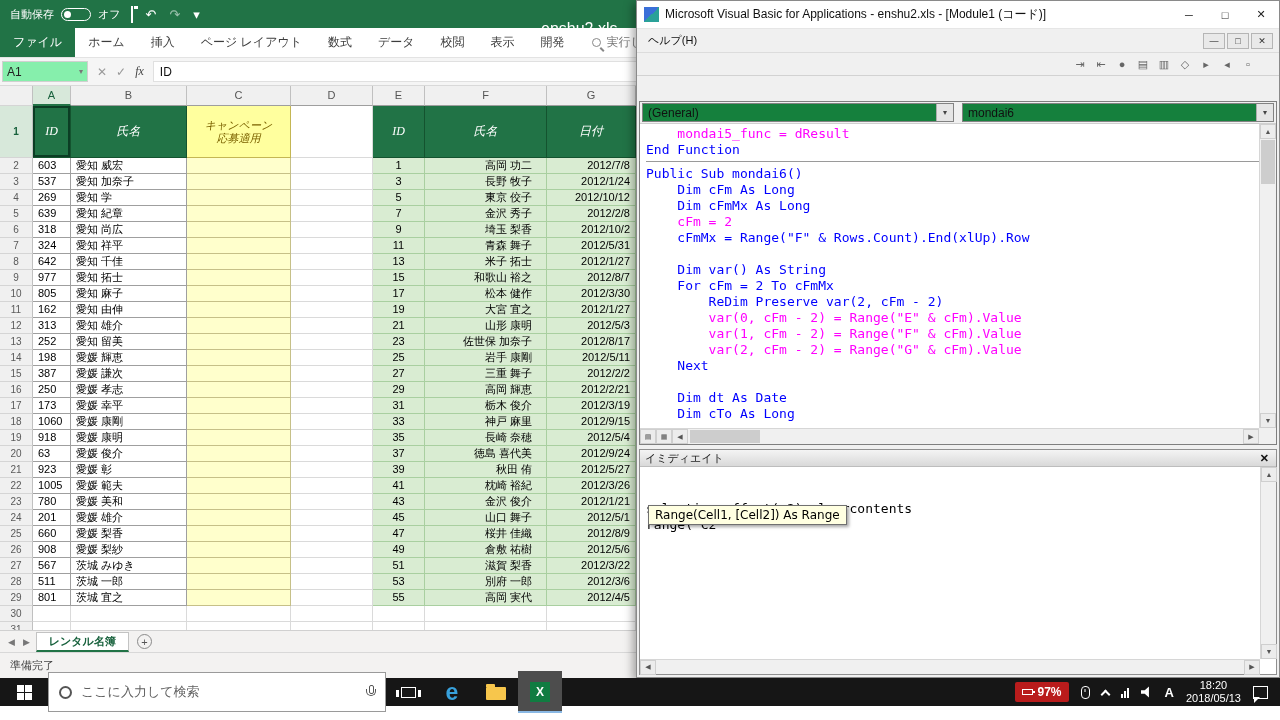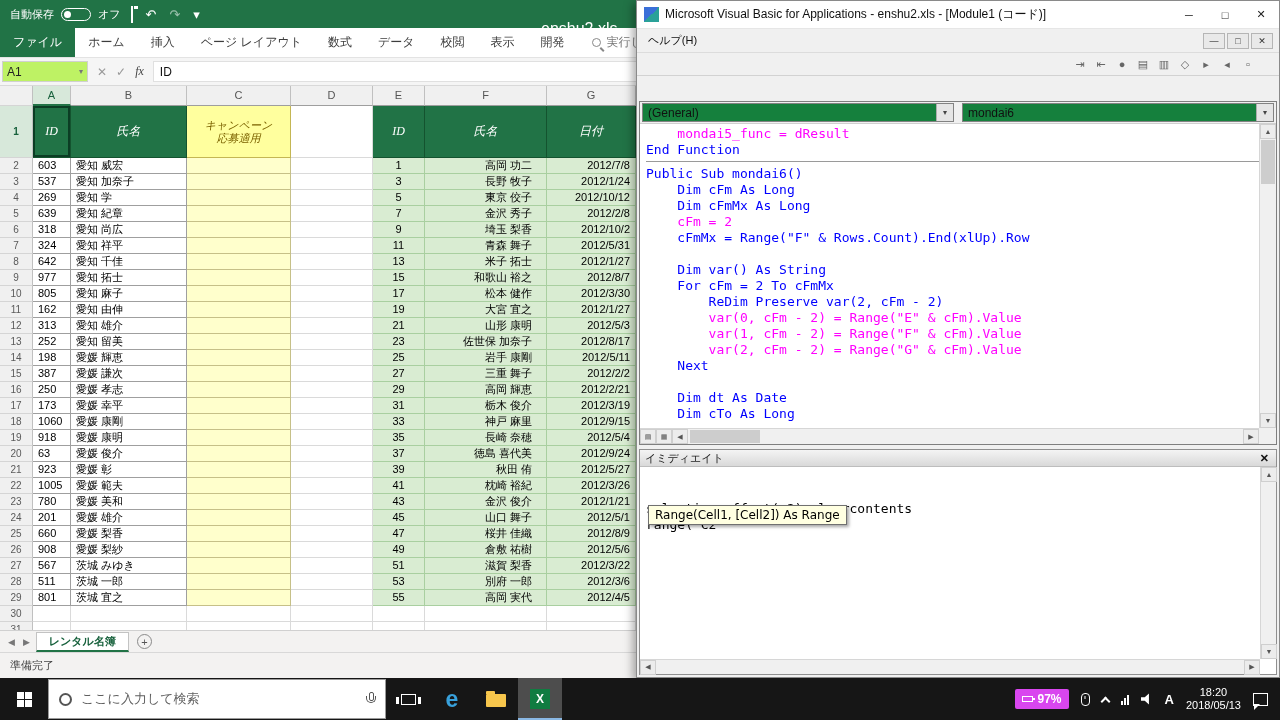--- a/index.html
+++ b/index.html
@@ -17,21 +17,21 @@
   .flp::before{content:"";position:absolute;left:2px;top:-1px;width:4px;height:3px;background:#fff}
   .xl-filename{position:absolute;left:541px;top:20px;font-size:16px;color:#fff;white-space:nowrap}
   .xl-tabs{height:30px;background:#fff;border-bottom:1px solid #e3e3e3;display:flex;align-items:stretch;overflow:hidden}
   .tab-list{display:flex;align-items:stretch}
   .xl-tab{display:flex;align-items:center;padding:0 13px;font-size:12px;color:#3d3d3d;white-space:nowrap}
   .xl-tab.file-tab{background:#217346;color:#fff}
   .rib-search{display:flex;align-items:center;gap:6px;margin-left:14px;color:#777;font-size:12px;white-space:nowrap}
   .lens{width:9px;height:9px;border:1.5px solid #888;border-radius:50%;position:relative}
   .lens::after{content:"";position:absolute;left:8px;top:8px;width:5px;height:1.5px;background:#888;transform:rotate(45deg);transform-origin:0 0}
   .fbar{height:28px;background:#f5f5f5;border-bottom:1px solid #d9d9d9;display:flex;align-items:center;padding-left:2px;font-size:12px}
-  .namebox{width:86px;height:21px;background:#bef264;border:1px solid #d0d0d0;display:flex;align-items:center;padding:0 4px;color:#222}
+  .namebox{width:86px;height:21px;background:#86efac;border:1px solid #d0d0d0;display:flex;align-items:center;padding:0 4px;color:#222}
   .namebox .dn{margin-left:auto;font-size:8px;color:#777}
   .fbtns{display:flex;align-items:center;gap:9px;padding:0 9px;color:#9a9a9a}
   .fx{font-family:"Liberation Serif",serif;font-style:italic;color:#444}
   .fval{flex:1;height:21px;background:#fff;border:1px solid #e0e0e0;display:flex;align-items:center;padding:0 6px;color:#111}
 
   .grid{position:absolute;left:0;top:86px;width:637px;height:544px;overflow:hidden;background:#fff;font-size:11px}
   .grow{display:flex;height:16px}
   .grow.h1{height:52px}
   .grow.ch{height:20px}
   .c{border-right:1px solid #dadada;border-bottom:1px solid #dadada;overflow:hidden;display:flex;align-items:center;line-height:1.1;background:#fff}
@@ -98,42 +98,42 @@
   .imm-title{height:17px;background:linear-gradient(#f4f4f4,#d9d9d9);border-bottom:1px solid #bdbdbd;display:flex;align-items:center;font-size:11px;color:#222;padding:0 5px}
   .imm-close{margin-left:auto;font-size:11px;font-weight:bold;color:#111;padding:0 2px}
   .imm-body{position:absolute;left:0;right:16px;top:17px;bottom:15px;background:#fff;font-family:"DejaVu Sans Mono",monospace;font-size:13px;line-height:16px;white-space:pre;overflow:hidden;padding:2px 0 0 6px}
   .tooltip{position:absolute;left:8px;top:38px;background:#ffffe1;border:1px solid #707070;box-shadow:2px 2px 3px rgba(0,0,0,.35);font-size:12px;font-family:"DejaVu Sans",sans-serif;padding:1px 6px;white-space:nowrap;color:#000}
   .ivsb{position:absolute;right:0;top:17px;bottom:15px;width:16px;background:#f0f0f0;border-left:1px solid #d6d6d6}
   .ihsb{position:absolute;left:0;right:16px;bottom:0;height:15px;background:#f0f0f0;border-top:1px solid #d6d6d6;display:flex;align-items:center}
   .ivsb .up{position:absolute;top:0;left:0}
   .ivsb .dnb{position:absolute;bottom:0;left:0}
 
   
-  .taskbar{position:absolute;left:0;top:678px;width:1280px;height:42px;background:#161616;display:flex;align-items:center;color:#fff;z-index:50}
+  .taskbar{position:absolute;left:0;top:678px;width:1280px;height:28px;background:#161616;display:flex;align-items:center;color:#fff;z-index:50}
   .tb-start{width:48px;height:42px;display:flex;align-items:center;justify-content:center}
   .winlogo{display:grid;grid-template-columns:7px 7px;grid-template-rows:7px 7px;gap:1px}
   .winlogo i{background:#fff;display:block}
   .tb-search{width:338px;height:40px;background:#fff;border:1px solid #9a9a9a;display:flex;align-items:center;gap:9px;padding:0 10px;color:#5f5f5f;font-size:13px}
   .ring{width:13px;height:13px;border:2px solid #555;border-radius:50%;flex:0 0 auto}
   .tb-search-text{white-space:nowrap;overflow:hidden}
   .mic{margin-left:auto;position:relative;width:9px;height:14px;flex:0 0 auto}
   .mic::before{content:"";position:absolute;left:2.5px;top:0;width:3px;height:7px;border:1px solid #555;border-radius:2px}
   .mic::after{content:"";position:absolute;left:0;top:4px;width:8px;height:6px;border:1px solid #555;border-top:none;border-radius:0 0 5px 5px}
   .tb-btn{width:44px;height:42px;display:flex;align-items:center;justify-content:center;position:relative}
   .tb-btn.active{background:#4d4d4d;box-shadow:inset 0 -2px 0 #8ab8e4}
   .tview{width:15px;height:11px;border:1px solid #fff;position:relative}
   .tview::before,.tview::after{content:"";position:absolute;top:2px;width:3px;height:7px;background:#fff}
   .tview::before{left:-6px}
   .tview::after{right:-6px}
   .edge{font-size:23px;font-weight:bold;color:#38a1dc;line-height:1}
   .folder{width:20px;height:13px;background:#f7c64c;border-radius:1px;position:relative;margin-top:3px}
   .folder .ftab{position:absolute;left:0;top:-3px;width:9px;height:3px;background:#f7c64c;border-radius:1px 1px 0 0}
   .xlico{width:20px;height:20px;background:#107c41;color:#fff;font-weight:bold;font-size:12px;display:flex;align-items:center;justify-content:center}
   .tray{margin-left:auto;display:flex;align-items:center;gap:12px;padding-right:10px;height:100%}
-  .batt{background:#d946ef;color:#fff;font-weight:bold;font-size:12px;padding:3px 7px;border-radius:2px;display:flex;align-items:center;gap:5px}
+  .batt{background:#b91c1c;color:#fff;font-weight:bold;font-size:12px;padding:3px 7px;border-radius:2px;display:flex;align-items:center;gap:5px}
   .batt-ico{width:11px;height:6px;border:1px solid #fff;position:relative}
   .batt-ico::after{content:"";position:absolute;right:-3px;top:1px;width:2px;height:2px;background:#fff}
   .mouse{width:9px;height:13px;border:1.5px solid #fff;border-radius:4px;position:relative}
   .mouse::after{content:"";position:absolute;left:50%;top:2px;width:1px;height:3px;background:#fff;transform:translateX(-50%)}
   .chev{width:7px;height:7px;border-left:2px solid #fff;border-top:2px solid #fff;transform:rotate(45deg);margin-top:4px}
   .net{display:flex;align-items:flex-end;gap:1px;height:11px}
   .net i{display:block;width:2px;background:#fff}
   .net i:nth-child(1){height:4px}.net i:nth-child(2){height:7px}.net i:nth-child(3){height:10px}
   .spk{width:12px;height:12px;background:#fff;clip-path:polygon(0 35%,35% 35%,70% 5%,70% 95%,35% 65%,0 65%)}
   .ime{font-size:13px;font-weight:bold}

